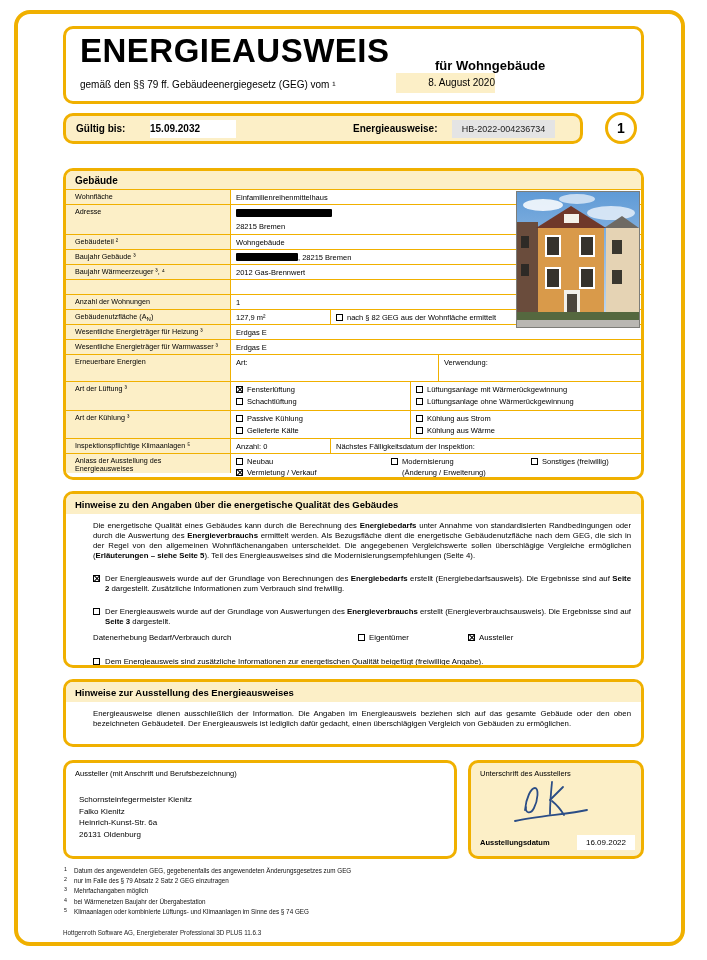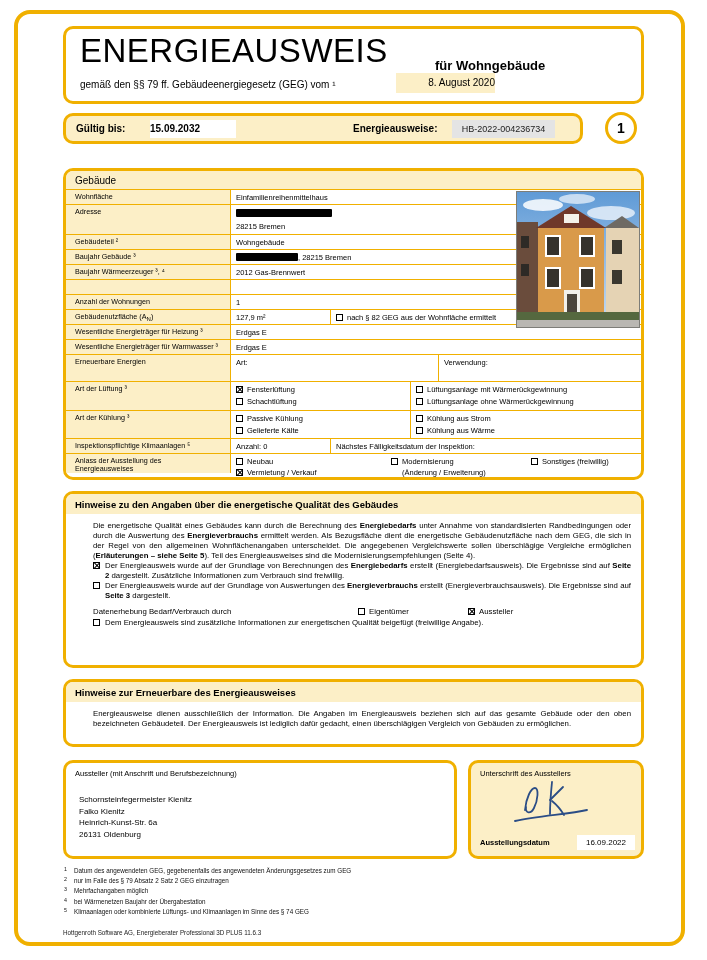--- a/index.html
+++ b/index.html
@@ -9,36 +9,36 @@
   }
   *{margin:0;padding:0;box-sizing:border-box}
   body{margin:0;background:#fff;font-family:"Liberation Sans",sans-serif;color:#000}
   p{margin:0}
   .page{position:relative;width:707px;height:960px;background:#fff;overflow:hidden}
   .frame{position:absolute;left:14px;top:10px;width:671px;height:936px;border:4px solid var(--gold);border-radius:16px}
   .box{position:absolute;border:3px solid var(--gold);border-radius:10px;background:#fff;overflow:hidden}
 
   
   .header-box{left:63px;top:26px;width:581px;height:78px}
-  .h-title{position:absolute;left:14px;top:3px;font-size:33px;font-weight:normal;letter-spacing:.5px}
+  .h-title{position:absolute;left:14px;top:3px;font-size:33px;font-weight:bold;letter-spacing:.5px}
   .h-sub{position:absolute;left:369px;top:29px;font-size:13px;font-weight:bold}
   .h-law{position:absolute;left:14px;top:50px;font-size:10px}
   .h-date{position:absolute;left:330px;top:44px;width:99px;height:20px;font-size:10px;text-align:right;line-height:20px;background:var(--cream)}
 
   
   .validity-bar{left:63px;top:113px;width:520px;height:31px;background:var(--cream)}
   .v-label{position:absolute;left:10px;top:7px;font-size:10px;font-weight:bold}
   .v-date{position:absolute;left:84px;top:3.5px;width:86px;height:18px;background:#fff;font-size:10px;font-weight:bold;line-height:18px;text-align:left}
   .v-reg-label{position:absolute;left:287px;top:7px;font-size:10px;font-weight:bold}
   .v-reg-value{position:absolute;left:386px;top:3.5px;width:103px;height:18px;background:var(--reg-gray);font-size:9px;line-height:18px;text-align:center;color:#222}
   .page-circle{position:absolute;left:605px;top:112px;width:32px;height:32px;border:3px solid var(--gold);border-radius:50%;background:#fff;font-size:14px;font-weight:bold;text-align:center;line-height:26px}
 
   
   .gebaeude-box{left:63px;top:168px;width:581px;height:312px}
-  .sec-title{background:var(--cream);font-weight:normal;font-size:10px;padding:3.5px 0 0 9px;height:18px}
+  .sec-title{background:var(--cream);font-weight:bold;font-size:10px;padding:3.5px 0 0 9px;height:18px}
   .trow{display:flex;border-top:1px solid var(--gold)}
   .tl{width:165px;background:var(--cream);border-right:1px solid var(--gold);padding:2.5px 3px 0 9px;font-size:7.2px;line-height:8.6px}
   .tv{flex:1;padding:2.5px 4px 0 5px;font-size:7.5px;line-height:9px;position:relative}
   .tv.sub{display:flex;padding:0}
   .sc{border-right:1px solid var(--gold);padding:2.5px 4px 0 5px}
   .sc2{flex:1;padding:2.5px 4px 0 5px}
   .opt{white-space:nowrap}
   .opt + .opt{margin-top:3.5px}
   .a-opt{position:absolute;white-space:nowrap}
   .redact{display:inline-block;height:8px;background:#000;border-radius:1px;vertical-align:-1px}
@@ -49,21 +49,21 @@
   .cb[data-checked="true"]::after{transform:rotate(-45deg)}
   .photo{position:absolute;left:450px;top:20px;width:124px;height:137px;z-index:3;border:1px solid #7d7d78;background:#fff}
   .photo svg{display:block}
 
   
   .hq-box{left:63px;top:491px;width:581px;height:177px}
   .hv-box{left:63px;top:679px;width:581px;height:68px}
   .sec-title2{background:var(--cream);font-weight:bold;font-size:9.5px;padding:5px 0 0 9px;height:20px}
   .hbody{padding:7px 10px 0 27px;font-size:7.8px;line-height:10px}
   .just{text-align:justify}
-  .hitem{display:flex;margin-top:0}
+  .hitem{display:flex;margin-top:13px}
   .hitem .cb{margin:1px 5px 0 0}
   .htext{flex:1;text-align:justify}
   .daten-row{position:relative;margin-top:6px;height:11px;font-size:7.8px}
   .d-opt{position:absolute;top:0;white-space:nowrap}
 
   
   .aus-left{left:63px;top:760px;width:394px;height:99px}
   .aus-right{left:468px;top:760px;width:176px;height:99px;background:var(--cream)}
   .aus-label{position:absolute;left:9px;top:6px;font-size:7.5px}
   .aus-lines{position:absolute;left:13px;top:31px;font-size:8px;line-height:11.5px}
@@ -272,21 +272,21 @@
         <span class="d-opt" style="left:375px"><span class="cb" data-checked="true"></span><span>Aussteller</span></span>
       </div>
       <div class="hitem">
         <span class="cb" data-checked="false"></span>
         <div class="htext">Dem Energieausweis sind zusätzliche Informationen zur energetischen Qualität beigefügt (freiwillige Angabe).</div>
       </div>
     </div>
   </div>
 
   <div class="box hv-box">
-    <div class="sec-title2">Hinweise zur Erneuerbare des Energieausweises</div>
+    <div class="sec-title2">Hinweise zur Ausstellung des Energieausweises</div>
     <div class="hbody">
       <p class="just">Energieausweise dienen ausschließlich der Information. Die Angaben im Energieausweis beziehen sich auf das gesamte Gebäude oder den oben bezeichneten Gebäudeteil. Der Energieausweis ist lediglich dafür gedacht, einen überschlägigen Vergleich von Gebäuden zu ermöglichen.</p>
     </div>
   </div>
 
   <div class="box aus-left">
     <div class="aus-label">Aussteller (mit Anschrift und Berufsbezeichnung)</div>
     <div class="aus-lines">
       <div>Schornsteinfegermeister Kienitz</div>
       <div>Falko Kienitz</div>

